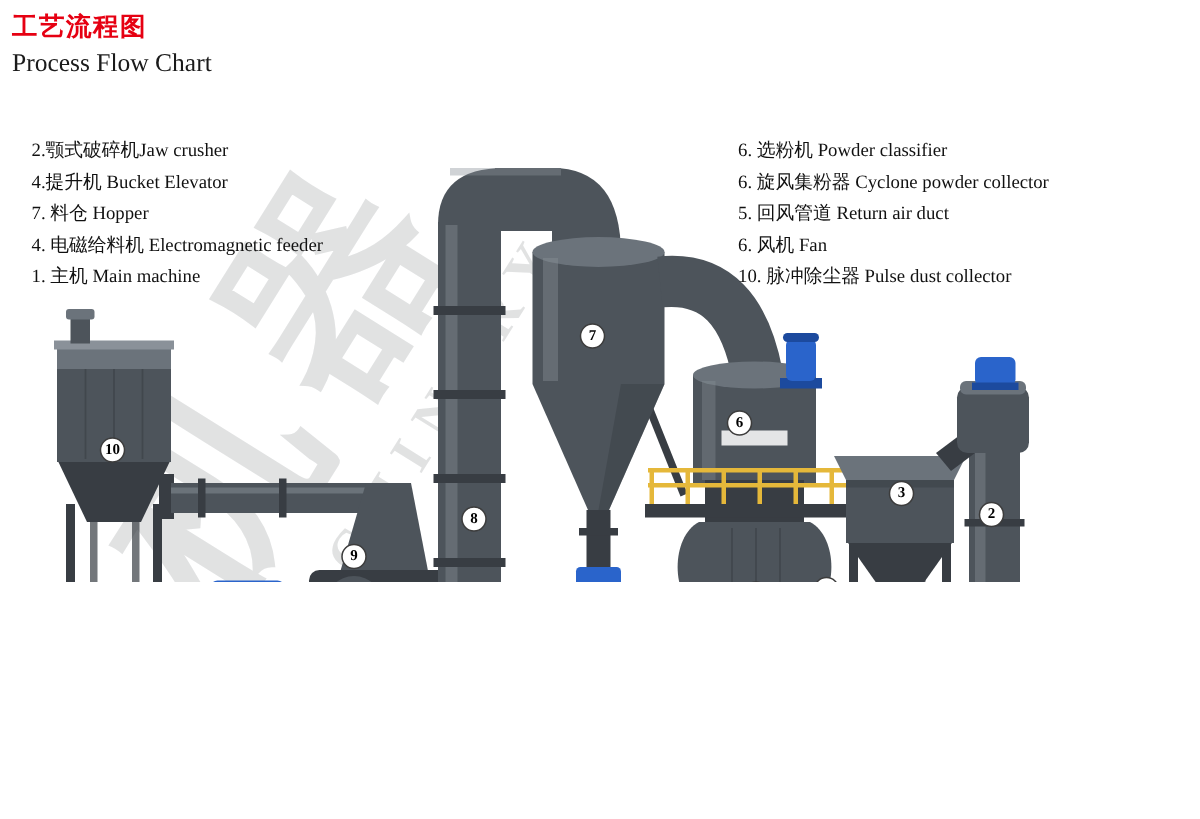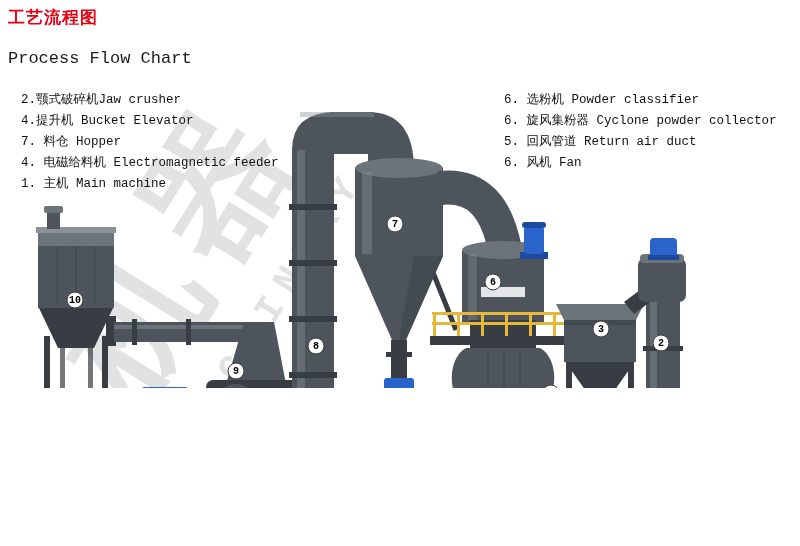--- a/index.html
+++ b/index.html
@@ -7,28 +7,28 @@
   :root{
     --c-title_red:#e60012; --c-text:#111111;
     --c-machine_dark:#383d43; --c-machine_mid:#4d545b; --c-machine_light:#6b737b; --c-machine_lighter:#8a9199;
     --c-accent_blue:#2a64cb; --c-accent_blue_dark:#1c4a9e;
     --c-accent_red:#b32025; --c-accent_red_dark:#7e1216;
     --c-accent_yellow:#e5b83a;
     --c-ground:#b6b9ba; --c-ground_light:#cdd0d0; --c-ground_dark:#9fa2a3;
     --c-watermark:#c9cbcc; --c-marker_border:#3c3c3c;
   }
   .stage{position:relative;width:800px;height:388px;background:#fff;overflow:hidden;
-         font-family:Liberation Mono, monospace;}
+         font-family:Liberation Serif, serif;}
   .header{position:absolute;left:8px;top:6px;z-index:4;}
   .title-zh{color:var(--c-title_red);font-size:17px;font-weight:bold;letter-spacing:1px;}
-  .title-en{color:#1b1b1b;font-size:17px;font-weight:normal;margin-top:20px;}
+  .title-en{color:#1b1b1b;font-size:17px;font-weight:normal;margin-top:3px;}
   .legend{position:absolute;top:90px;list-style:none;z-index:4;color:var(--c-text);
           font-size:12.5px;line-height:21px;white-space:nowrap;}
   .legend-left{left:21px;}
-  .legend-right{left:504px;}
+  .legend-right{left:492px;}
   .watermark{position:absolute;left:210px;top:265px;transform:translate(-50%,-50%) rotate(-58deg);
              text-align:center;color:var(--c-watermark);opacity:.55;z-index:0;white-space:nowrap;
              pointer-events:none;}
   .wm-zh{font-size:140px;font-weight:bold;letter-spacing:20px;line-height:1;}
   .wm-en{font-size:38px;font-weight:bold;letter-spacing:12px;margin-top:10px;}
   .diagram{position:absolute;left:0;top:0;z-index:1;}
   .markers{position:absolute;inset:0;z-index:5;pointer-events:none;}
   .marker{position:absolute;width:17px;height:17px;border-radius:50%;background:#fff;
           border:1.5px solid var(--c-marker_border);color:#000;font-size:10px;font-weight:bold;
           display:flex;align-items:center;justify-content:center;transform:translate(-50%,-50%);}
@@ -65,20 +65,21 @@
       <li>4.提升机 Bucket Elevator</li>
       <li>7. 料仓 Hopper</li>
       <li>4. 电磁给料机 Electromagnetic feeder</li>
       <li>1. 主机 Main machine</li>
     </ul>
   <ul class="legend legend-right">
       <li>6. 选粉机 Powder classifier</li>
       <li>6. 旋风集粉器 Cyclone powder collector</li>
       <li>5. 回风管道 Return air duct</li>
       <li>6. 风机 Fan</li>
+      <li>10. 脉冲除尘器 Pulse dust collector</li>
     </ul>
 
   <svg class="diagram" width="800" height="546" viewBox="0 0 800 546">
 
     <g>
       <polygon class="f-ground" points="28,436 612,436 612,538 700,538 700,452 776,452 776,546 28,546"></polygon>
       <rect class="f-groundlight" x="28" y="426" width="584" height="10"></rect>
       <rect class="f-groundlight" x="700" y="444" width="76" height="8"></rect>
       <rect class="f-grounddark" x="612" y="529" width="88" height="9"></rect>
       <rect class="f-grounddark" x="612" y="436" width="9" height="98" opacity="0.75"></rect>

